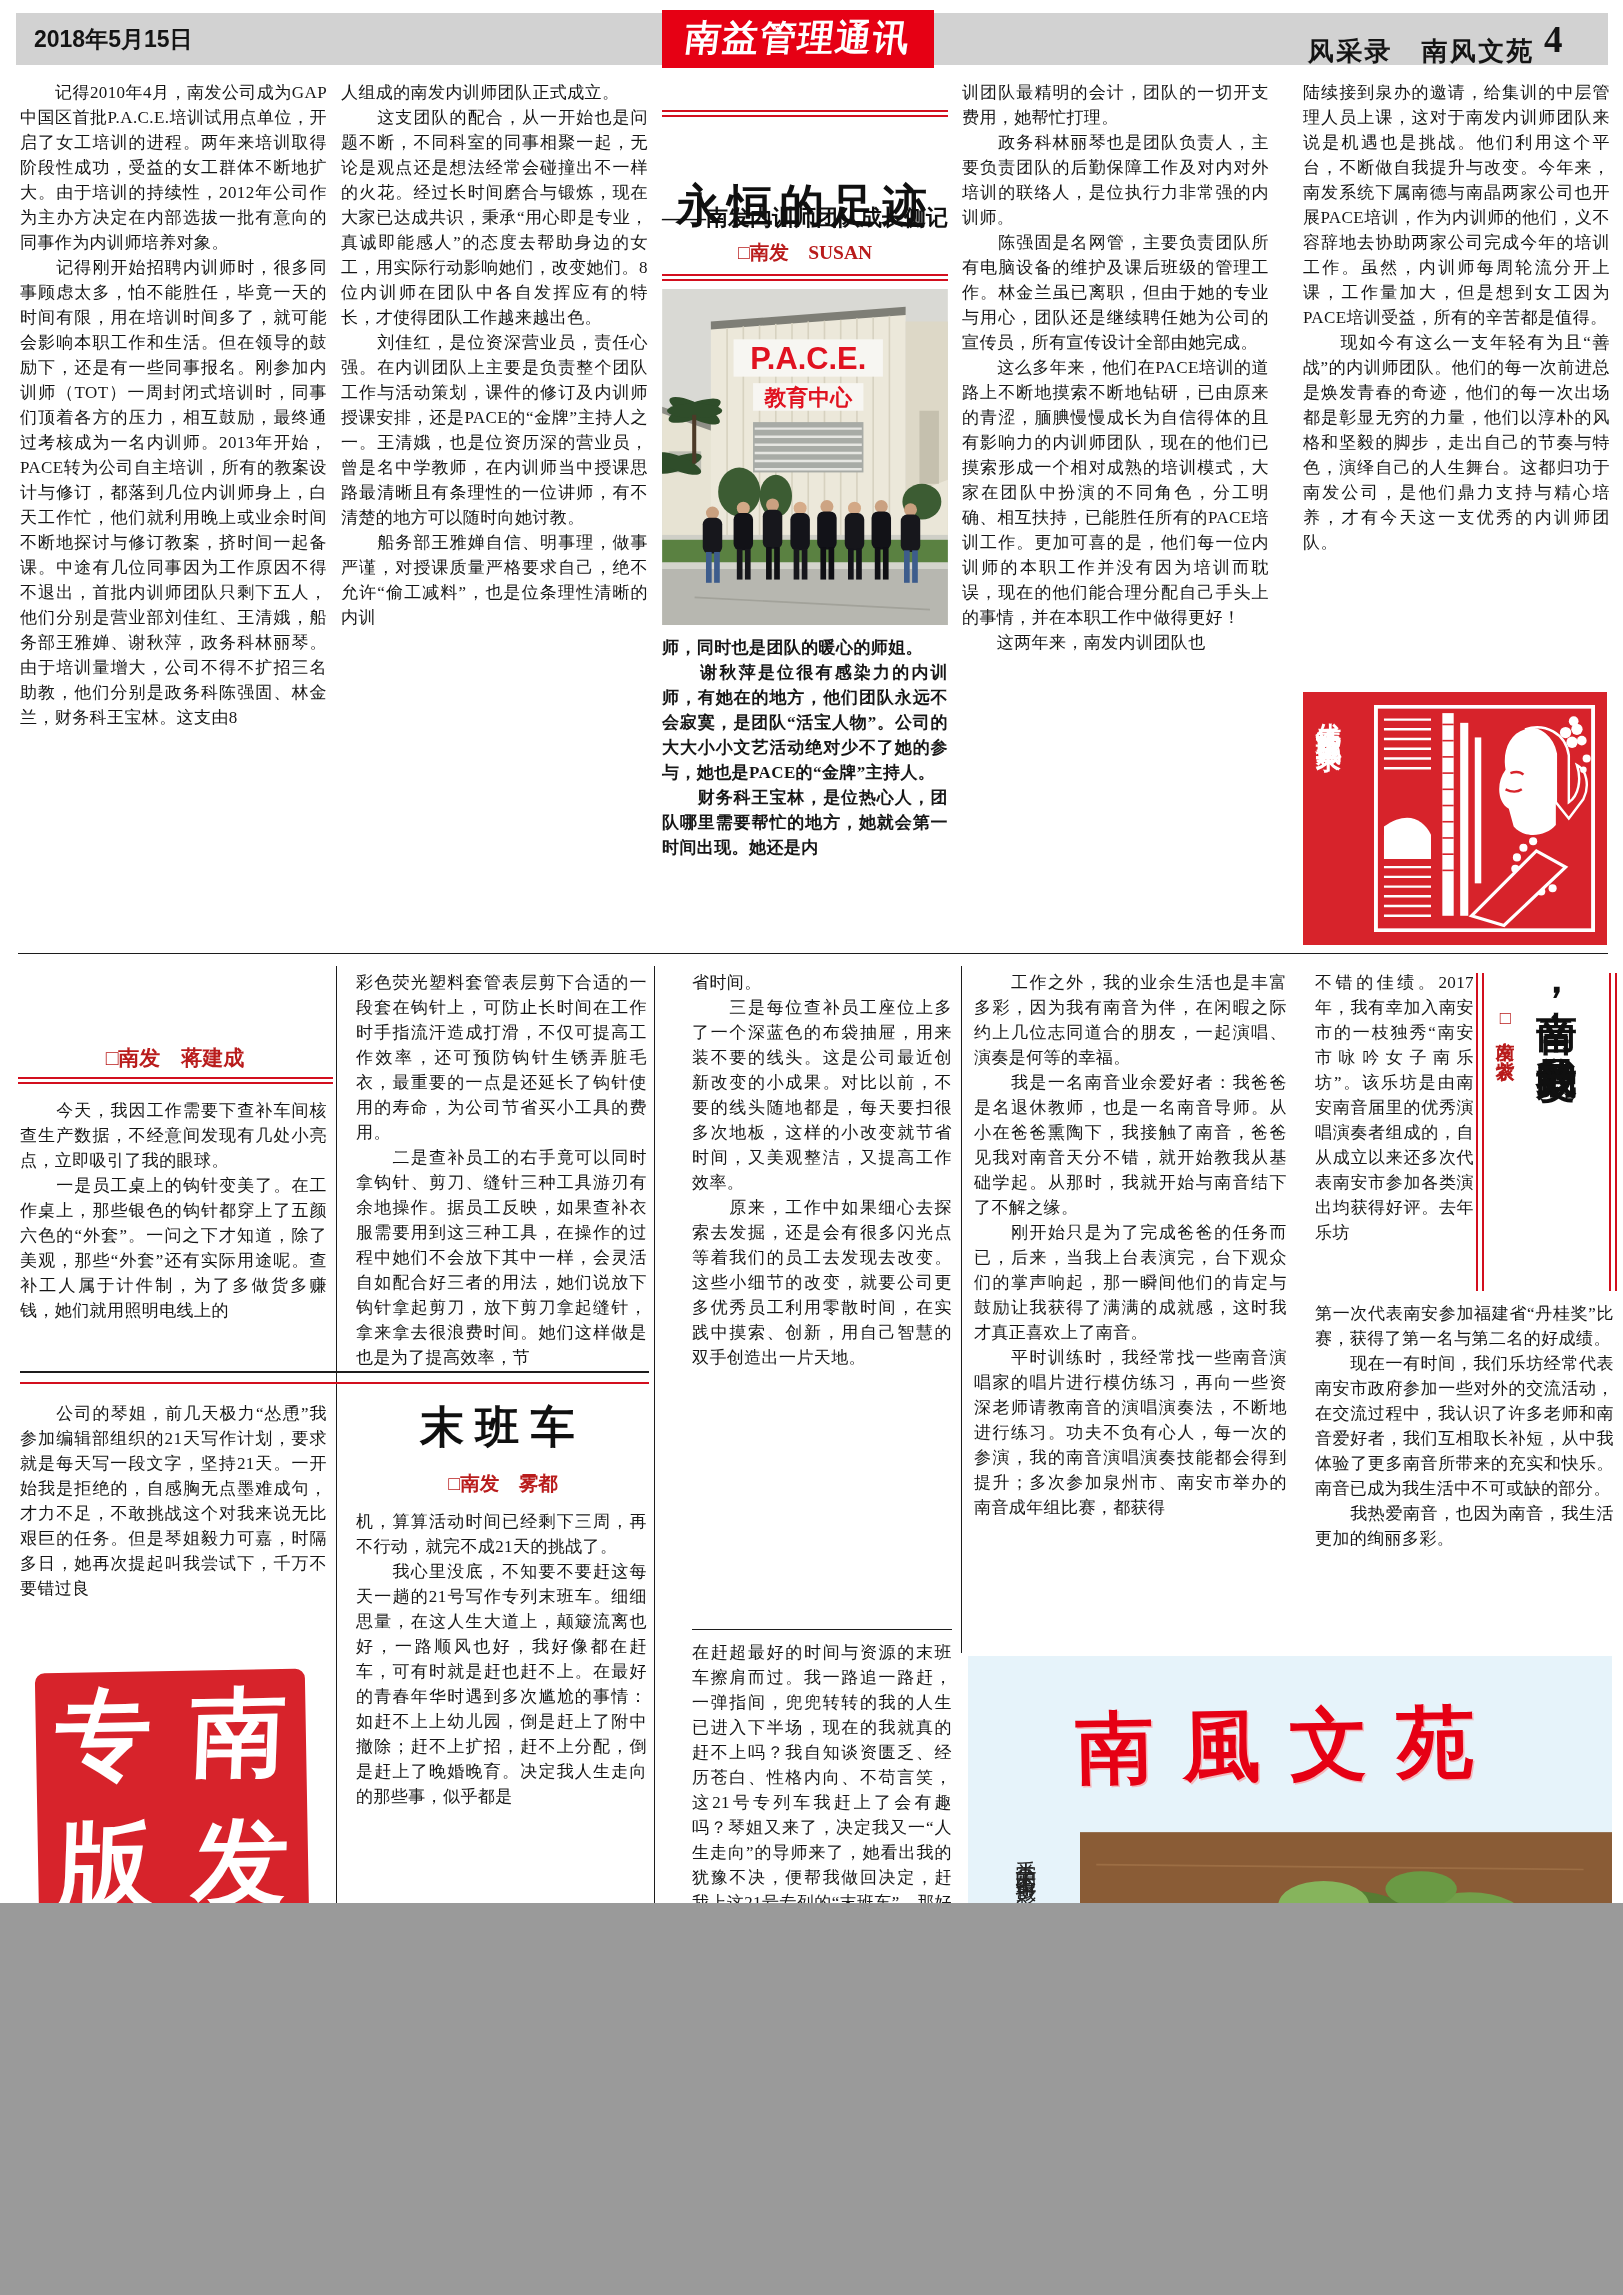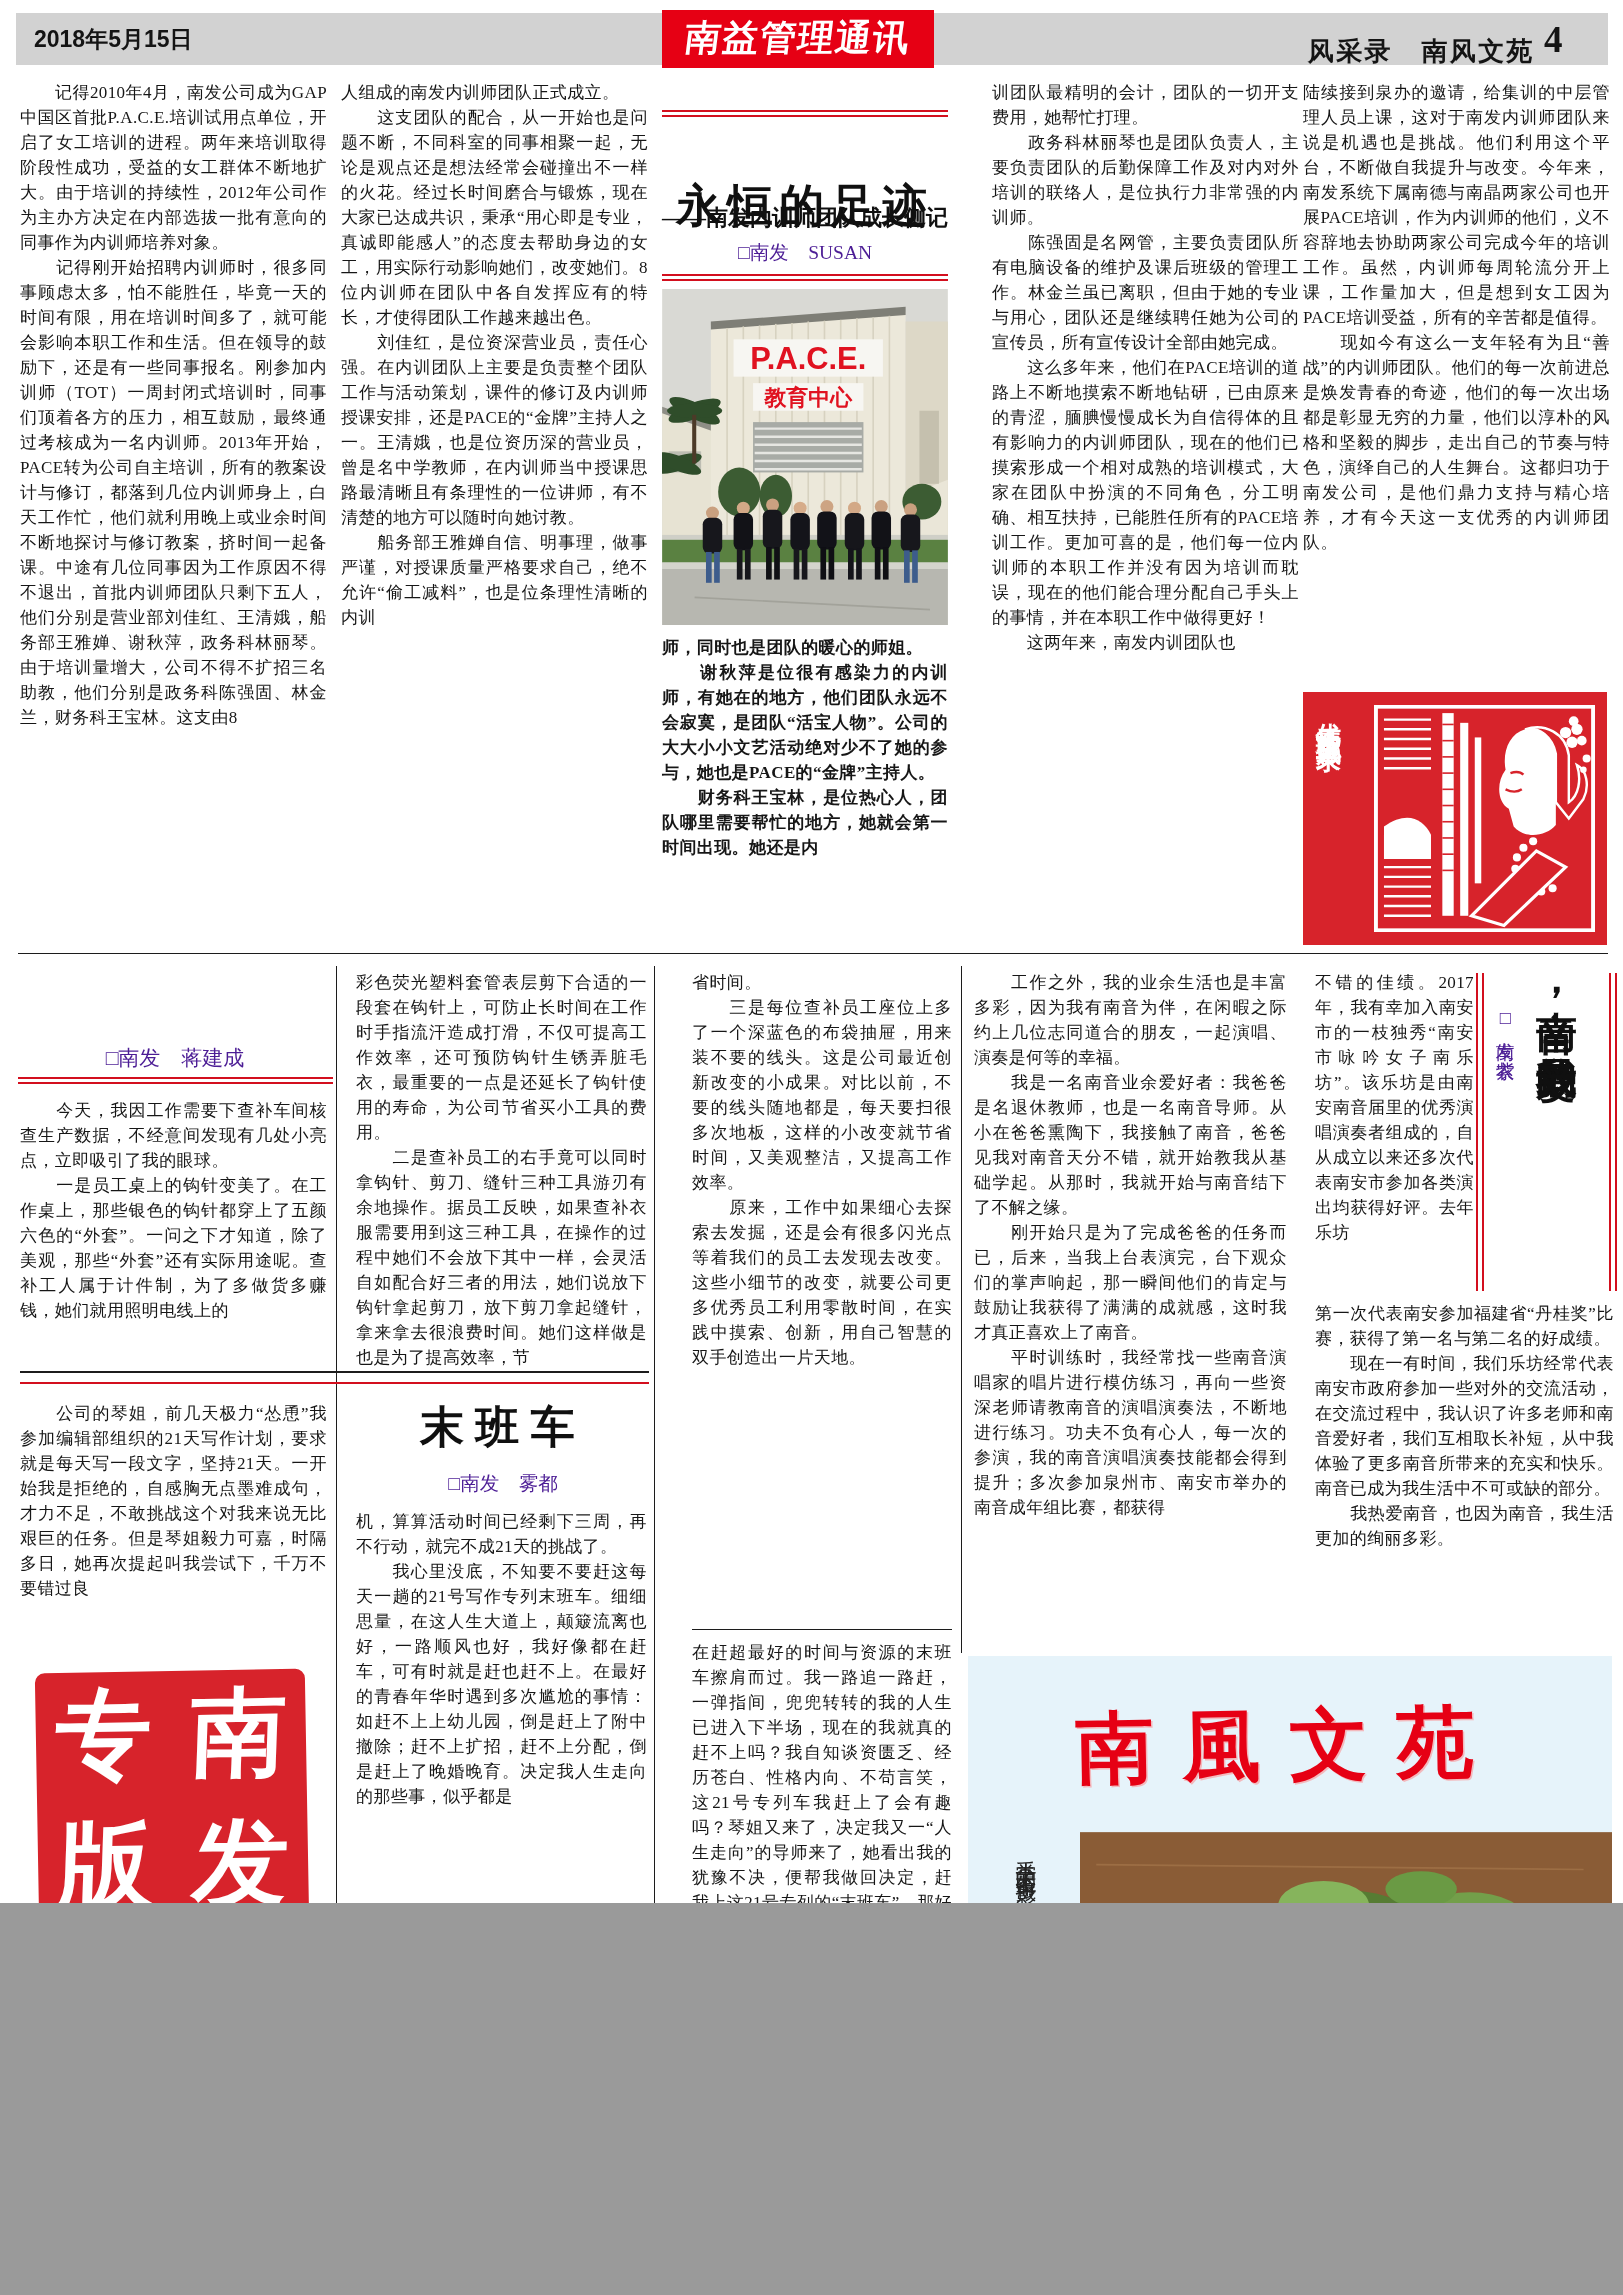--- a/index.html
+++ b/index.html
@@ -10,21 +10,21 @@
              white-space:pre-wrap;letter-spacing:0.4px;color:#161616;}
   .center{text-align:center;}
   .bold{font-weight:bold;}
   .hl{position:absolute;background:#1c1c1c;height:0.8px;}
   .vl{position:absolute;background:#1c1c1c;width:0.8px;}
   .red3{position:absolute;background:#d30f1e;height:2.4px;}
   .red-double{position:absolute;height:3.2px;border-top:2.4px solid #d30f1e;border-bottom:2.4px solid #d30f1e;}
   .vred{position:absolute;width:4px;border-left:2.4px solid #d30f1e;border-right:2.4px solid #d30f1e;}
   .vert{writing-mode:vertical-rl;white-space:pre-wrap;}
   .headline{position:absolute;font-weight:bold;color:#101010;}
-  .byline{position:absolute;font-size:19.5px;color:#4c1d95;}
+  .byline{position:absolute;font-size:19.5px;color:#b91c1c;font-weight:bold;}
   .graybar{background:#d2d2d2;}
   .redbox{background:#e60014;}
   .stamp{position:absolute;background:#d7232b;border-radius:9.7px;display:grid;
          grid-template-columns:1fr 1fr;grid-template-rows:1fr 1fr;transform:rotate(-1deg);}
   .stamp span{display:flex;align-items:center;justify-content:center;color:#fff;
               font-size:96px;font-weight:bold;transform:skewX(-3deg);}
   .pink{background:#f8dce3;}
   .blue{background:#e6f3fa;}
 </style>
 </head>
@@ -167,21 +167,21 @@
           <rect x="-2" y="14" width="24" height="46" rx="8" fill="#17171c"></rect>
           <rect x="2" y="58" width="7" height="40" fill="#3d5c8c"></rect>
           <rect x="12" y="58" width="7" height="40" fill="#3d5c8c"></rect>
         </g>
     </g>
   </svg>
 
   <div class="body-text" style="left:662px;top:635px;width:286px;font-weight:bold;">师，同时也是团队的暖心的师姐。
 　　谢秋萍是位很有感染力的内训师，有她在的地方，他们团队永远不会寂寞，是团队“活宝人物”。公司的大大小小文艺活动绝对少不了她的参与，她也是PACE的“金牌”主持人。
 　　财务科王宝林，是位热心人，团队哪里需要帮忙的地方，她就会第一时间出现。她还是内</div>
-  <div class="body-text" style="left:992px;top:80px;width:307px;">训团队最精明的会计，团队的一切开支费用，她帮忙打理。
+  <div class="body-text" style="left:962px;top:80px;width:307px;">训团队最精明的会计，团队的一切开支费用，她帮忙打理。
 　　政务科林丽琴也是团队负责人，主要负责团队的后勤保障工作及对内对外培训的联络人，是位执行力非常强的内训师。
 　　陈强固是名网管，主要负责团队所有电脑设备的维护及课后班级的管理工作。林金兰虽已离职，但由于她的专业与用心，团队还是继续聘任她为公司的宣传员，所有宣传设计全部由她完成。
 　　这么多年来，他们在PACE培训的道路上不断地摸索不断地钻研，已由原来的青涩，腼腆慢慢成长为自信得体的且有影响力的内训师团队，现在的他们已摸索形成一个相对成熟的培训模式，大家在团队中扮演的不同角色，分工明确、相互扶持，已能胜任所有的PACE培训工作。更加可喜的是，他们每一位内训师的本职工作并没有因为培训而耽误，现在的他们能合理分配自己手头上的事情，并在本职工作中做得更好！
 　　这两年来，南发内训团队也</div>
   <div class="body-text" style="left:1303px;top:80px;width:307px;">陆续接到泉办的邀请，给集训的中层管理人员上课，这对于南发内训师团队来说是机遇也是挑战。他们利用这个平台，不断做自我提升与改变。今年来，南发系统下属南德与南晶两家公司也开展PACE培训，作为内训师的他们，义不容辞地去协助两家公司完成今年的培训工作。虽然，内训师每周轮流分开上课，工作量加大，但是想到女工因为PACE培训受益，所有的辛苦都是值得。
 　　现如今有这么一支年轻有为且“善战”的内训师团队。他们的每一次前进总是焕发青春的奇迹，他们的每一次出场都是彰显无穷的力量，他们以淳朴的风格和坚毅的脚步，走出自己的节奏与特色，演绎自己的人生舞台。这都归功于南发公司，是他们鼎力支持与精心培养，才有今天这一支优秀的内训师团队。</div>
 
   <div class="abs" style="left:1303px;top:692px;width:304px;height:253px;background:#d7232b;"></div>
   <div class="abs vert" style="left:1312px;top:703px;height:232px;color:#fff;font-size:25px;letter-spacing:3.2px;font-weight:bold;">优秀干部职工风采录</div>
   <svg class="abs" style="left:1374px;top:705px;" width="221" height="227" viewBox="0 0 272 280">

